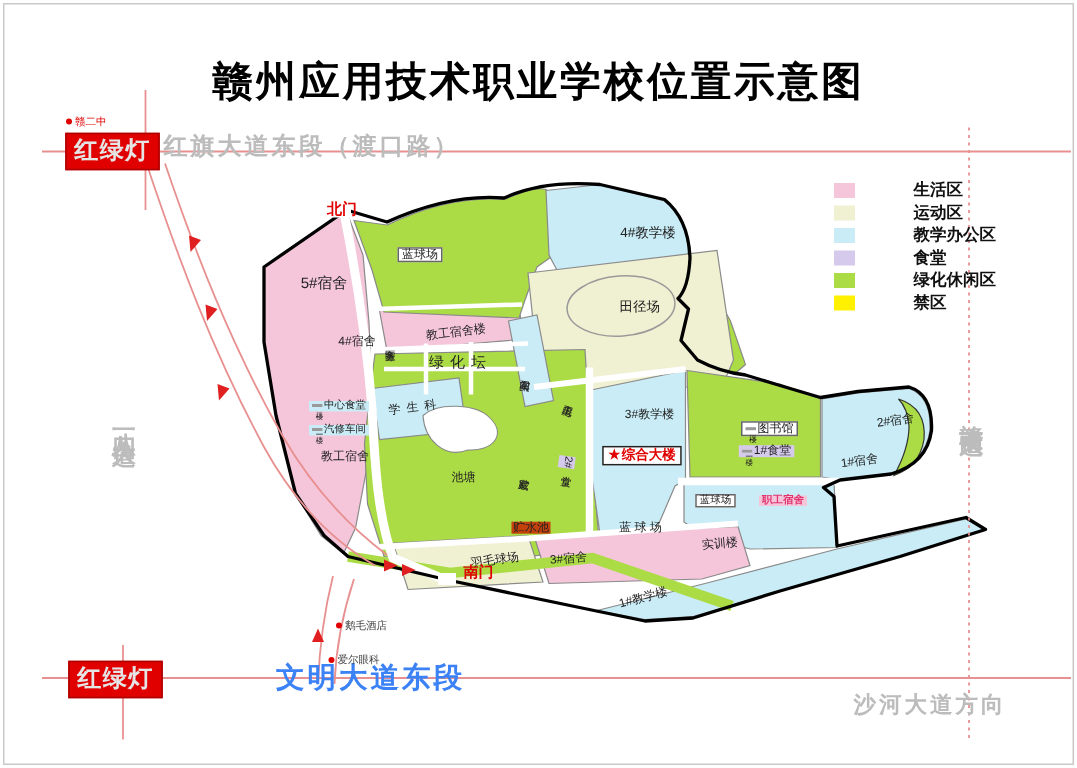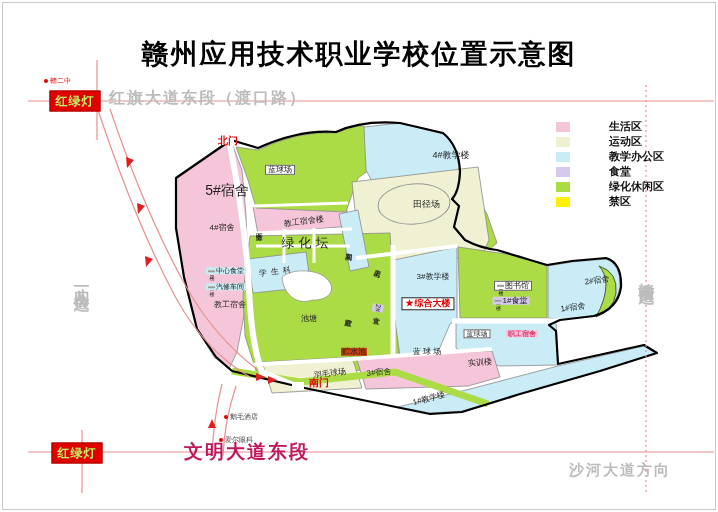--- a/index.html
+++ b/index.html
@@ -17,21 +17,21 @@
   .ybox{padding:0 1px;}
   .lvbox{padding:0 2px;}
   .cybox{padding:0 2px;}
   .pkbox{padding:0 2px;font-weight:bold;}
   .red{font-weight:bold;}
   .pfx{font-size:5px;writing-mode:vertical-lr;background:#fff;border:0.5px solid #999;
        line-height:1;display:inline-block;vertical-align:middle;margin-right:1px;padding:0;}
   .star{margin-right:1px;}
   .lm{position:absolute;font-size:7px;color:#444;transform:translate(0,-50%);white-space:nowrap;z-index:6;}
   .lm .dot{display:inline-block;width:4px;height:4px;border-radius:50%;margin-right:2px;vertical-align:middle;}
-  .tl{position:absolute;transform:translate(-50%,-50%);color:#bef264;font-weight:bold;font-size:12px;
+  .tl{position:absolute;transform:translate(-50%,-50%);color:#e5e5e5;font-weight:bold;font-size:16px;
       padding:1px 5px;z-index:8;letter-spacing:1px;}
   .roadlbl{position:absolute;font-weight:bold;transform:translate(-50%,-50%);white-space:nowrap;
            letter-spacing:2px;z-index:4;}
   #legend{position:absolute;left:556px;top:121px;z-index:7;}
   .lrow{display:flex;align-items:center;margin-bottom:4px;height:11px;gap:34px;}
   .sw{width:14px;height:10px;margin-right:5px;flex:0 0 auto;}
   .lrow span.lg{font-size:11px;font-weight:bold;color:#111;white-space:nowrap;}
 </style>
 </head>
 <body>
@@ -128,42 +128,42 @@
       </div>
       <div class="lrow">
         <span class="sw" style="background: rgb(255, 241, 0);"></span>
         <span class="lg">禁区</span>
       </div>
     </div>
   <div id="road-labels">
       <div class="roadlbl" style="left: 208px; top: 98px; font-size: 16px; color: rgb(188, 188, 188);">红旗大道东段（渡口路）</div>
       <div class="roadlbl v" style="left: 81px; top: 280px; font-size: 16px; color: rgb(188, 188, 188);">八一四大道</div>
       <div class="roadlbl v" style="left: 646px; top: 274px; font-size: 16px; color: rgb(188, 188, 188);">赣南大道</div>
-      <div class="roadlbl" style="left: 247px; top: 452px; font-size: 19px; color: #be185d;">文明大道东段</div>
+      <div class="roadlbl" style="left: 247px; top: 452px; font-size: 19px; color: #3b82f6;">文明大道东段</div>
       <div class="roadlbl" style="left: 620px; top: 470px; font-size: 15px; color: rgb(188, 188, 188);">沙河大道方向</div>
     </div>
   <div id="traffic-lights">
       <div class="tl" style="left: 75px; top: 101px; background: rgb(224, 0, 0); border: 1px solid rgb(170, 0, 0);">红绿灯</div>
       <div class="tl" style="left: 77px; top: 453px; background: rgb(224, 0, 0); border: 1px solid rgb(170, 0, 0);">红绿灯</div>
     </div>
   <div id="landmarks">
       <div class="lm" style="left: 44px; top: 81px; color: rgb(224, 0, 0);"><span class="dot" style="background: rgb(224, 0, 0);"></span><span>赣二中</span></div>
       <div class="lm" style="left: 224px; top: 417px;"><span class="dot" style="background: rgb(224, 0, 0);"></span><span>鹅毛酒店</span></div>
       <div class="lm" style="left: 219px; top: 440px;"><span class="dot" style="background: rgb(224, 0, 0);"></span><span>爱尔眼科</span></div>
     </div>
   <div id="map-labels">
       <div class="lbl red" style="left: 228px; top: 141px; font-size: 10px; transform: translate(-50%, -50%); color: rgb(224, 0, 0);"><span>北门</span></div>
       <div class="lbl wbox" style="left: 280px; top: 170px; font-size: 8px; transform: translate(-50%, -50%);"><span>蓝球场</span></div>
-      <div class="lbl " style="left: 432px; top: 156px; font-size: 9px; transform: translate(-50%, -50%); margin-left: 19px;"><span>4#教学楼</span></div>
+      <div class="lbl " style="left: 432px; top: 156px; font-size: 9px; transform: translate(-50%, -50%);"><span>4#教学楼</span></div>
       <div class="lbl " style="left: 413px; top: 205px; font-size: 9px; transform: translate(-50%, -50%); padding-left: 27px;"><span>田径场</span></div>
-      <div class="lbl " style="left: 227px; top: 190px; font-size: 14px; transform: translate(-50%, -50%);"><span>5#宿舍</span></div>
-      <div class="lbl " style="left: 222px; top: 228px; font-size: 8px; transform: translate(-50%, -50%); text-align: center;"><span>4#宿舍</span></div>
+      <div class="lbl " style="left: 216px; top: 190px; font-size: 10px; transform: translate(-50%, -50%);"><span>5#宿舍</span></div>
+      <div class="lbl " style="left: 238px; top: 228px; font-size: 8px; transform: translate(-50%, -50%); text-align: center;"><span>4#宿舍</span></div>
       <div class="lbl v" style="left: 259px; top: 228px; font-size: 7px; transform: translate(-50%, -50%);"><span>医务室</span></div>
       <div class="lbl " style="left: 304px; top: 222px; font-size: 8px; transform: translate(-50%, -50%) rotate(-7deg);"><span>教工宿舍楼</span></div>
-      <div class="lbl spread" style="left: 307px; top: 243px; font-size: 13px; transform: translate(-50%, -50%);"><span>绿化坛</span></div>
+      <div class="lbl spread" style="left: 307px; top: 243px; font-size: 10px; transform: translate(-50%, -50%);"><span>绿化坛</span></div>
       <div class="lbl v" style="left: 350px; top: 248px; font-size: 7px; transform: translate(-50%, -50%) rotate(8deg);"><span>实习车间</span></div>
       <div class="lbl ybox v" style="left: 380px; top: 265px; font-size: 7px; transform: translate(-50%, -50%) rotate(18deg); background: rgb(255, 241, 0);"><span>电工房</span></div>
       <div class="lbl cybox" style="left: 226px; top: 271px; font-size: 7px; transform: translate(-50%, -50%); background: rgb(201, 236, 246);"><span class="pfx">二楼</span><span>中心食堂</span></div>
       <div class="lbl cybox" style="left: 226px; top: 287px; font-size: 7px; transform: translate(-50%, -50%); background: rgb(201, 236, 246);"><span class="pfx">一楼</span><span>汽修车间</span></div>
       <div class="lbl " style="left: 230px; top: 305px; font-size: 8px; transform: translate(-50%, -50%);"><span>教工宿舍</span></div>
       <div class="lbl spread" style="left: 277px; top: 272px; font-size: 8px; transform: translate(-50%, -50%) rotate(-7deg);"><span>学生科</span></div>
       <div class="lbl " style="left: 309px; top: 287px; font-size: 8px; transform: translate(-50%, -50%); margin-top: 32px;"><span>池塘</span></div>
       <div class="lbl " style="left: 433px; top: 277px; font-size: 8px; transform: translate(-50%, -50%);"><span>3#教学楼</span></div>
       <div class="lbl starbox" style="left: 428px; top: 304px; font-size: 9px; transform: translate(-50%, -50%); color: rgb(224, 0, 0);"><span class="star">★</span><span>综合大楼</span></div>
       <div class="lbl " style="left: 427px; top: 328px; font-size: 8px; transform: translate(-50%, -50%); margin-top: 24px;"><span>蓝 球 场</span></div>

